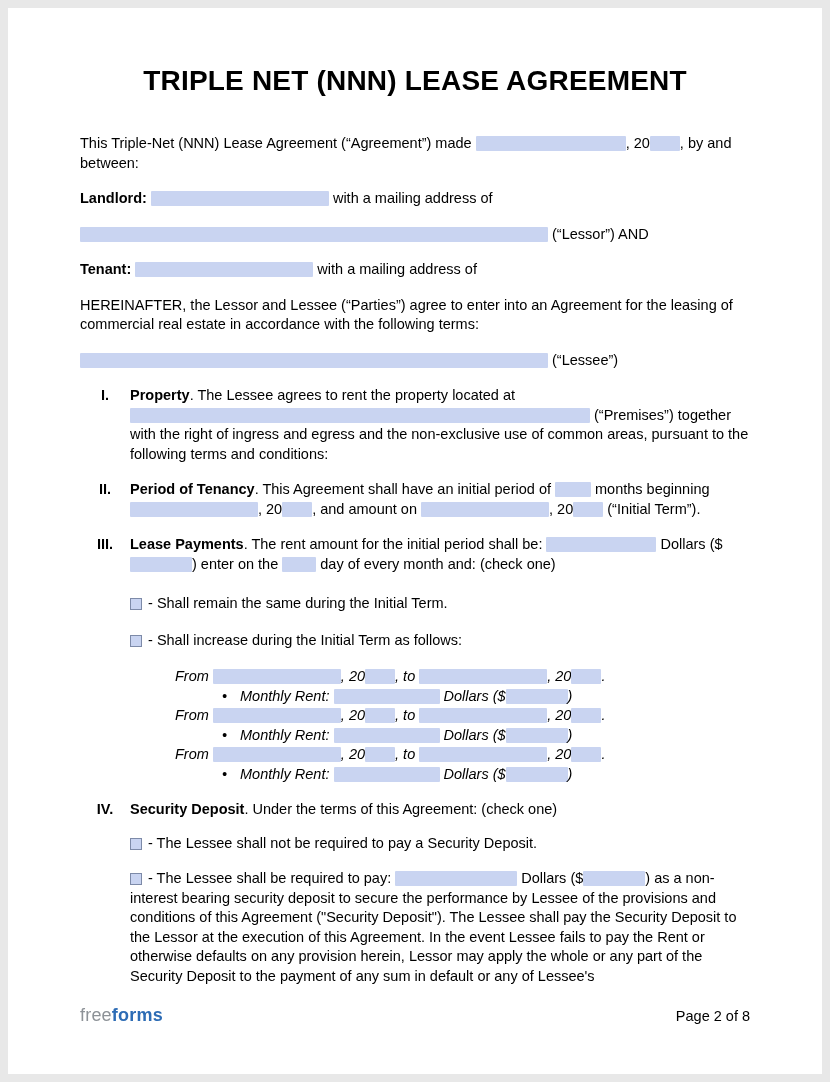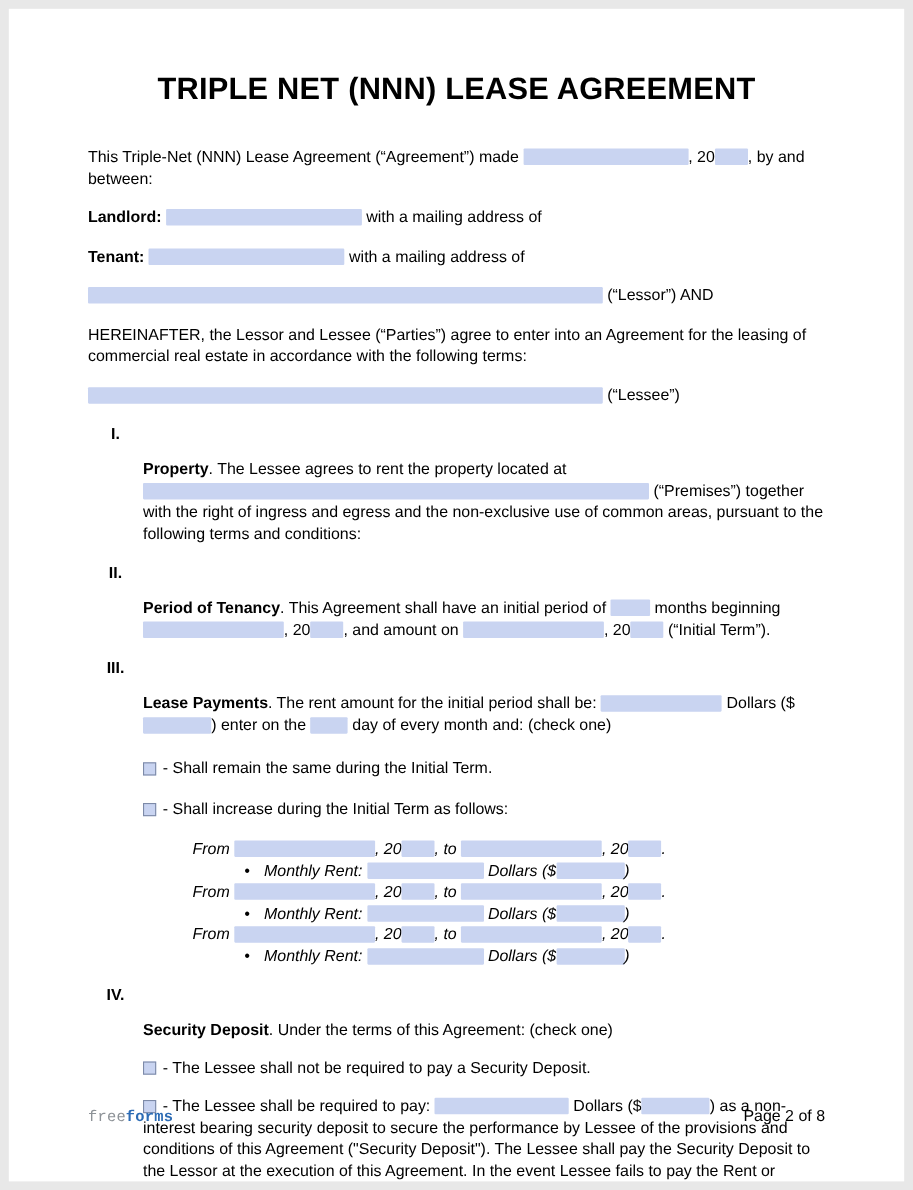--- a/index.html
+++ b/index.html
@@ -25,21 +25,21 @@
     text-align:center;
     letter-spacing:0.2px;
     margin:6px 0 36px 0;
   }
 
   .para { margin-bottom:16px; }
   .b { font-weight:700; }
 
   .section { display:flex; margin-bottom:16px; }
   .numeral { flex:0 0 50px; width:50px; font-weight:700; text-align:center; }
-  .sbody { flex:1;margin-top:32px; }
+  .sbody { flex:1; }
 
   .indent { margin-left:50px; }
 
   .schedule { margin-left:95px; margin-bottom:16px;font-style:italic; }
   .bullet-line { padding-left:47px; }
   .bullet { display:inline-block; width:18px; }
 
   
   .bl {
     display:inline-block;
@@ -62,39 +62,39 @@
     margin-right:2px;
   }
 
   .footer {
     position:absolute;
     left:72px; right:72px; bottom:48px;
     display:flex;
     justify-content:space-between;
     align-items:baseline;
   }
-  .brand { font-size:14px; letter-spacing:0.2px;font-family:Liberation Mono, monospace; }
+  .brand { font-size:18px; letter-spacing:0.2px; }
   .brand .free { color:var(--brand-gray, #8d9297); font-weight:400; }
   .brand .forms { color:var(--brand-blue, #2d6cb5); font-weight:700; }
   .pageno { font-size:14.5px; }
 </style>
 </head>
 <body>
 
 <div class="page">
 
   <h1 class="doc-title">TRIPLE NET (NNN) LEASE AGREEMENT</h1>
 
   <p class="para"><span>This Triple-Net (NNN) Lease Agreement (“Agreement”) made </span><span class="bl w150"></span><span>, 20</span><span class="bl w30"></span><span>, by and between:</span></p>
 
   <p class="para"><span class="b">Landlord</span><span class="b">: </span><span class="bl w178"></span><span> with a mailing address of</span></p>
 
+  <p class="para"><span class="bl w468"></span><span> (“Lessor”) AND</span></p>
+
   <p class="para"><span class="b">Tenant</span><span class="b">: </span><span class="bl w178"></span><span> with a mailing address of</span></p>
-
-  <p class="para"><span class="bl w468"></span><span> (“Lessor”) AND</span></p>
 
   <p class="para">HEREINAFTER, the Lessor and Lessee (“Parties”) agree to enter into an Agreement for the leasing of commercial real estate in accordance with the following terms:</p>
 
   <p class="para"><span class="bl w468"></span><span> (“Lessee”)</span></p>
 
   <div class="section">
     <div class="numeral">I.</div>
     <div class="sbody"><span class="b">Property</span><span>. The Lessee agrees to rent the property located at </span><span class="bl w460"></span><span> (“Premises”) together with the right of ingress and egress and the non-exclusive use of common areas, pursuant to the following terms and conditions:</span></div>
   </div>
 

